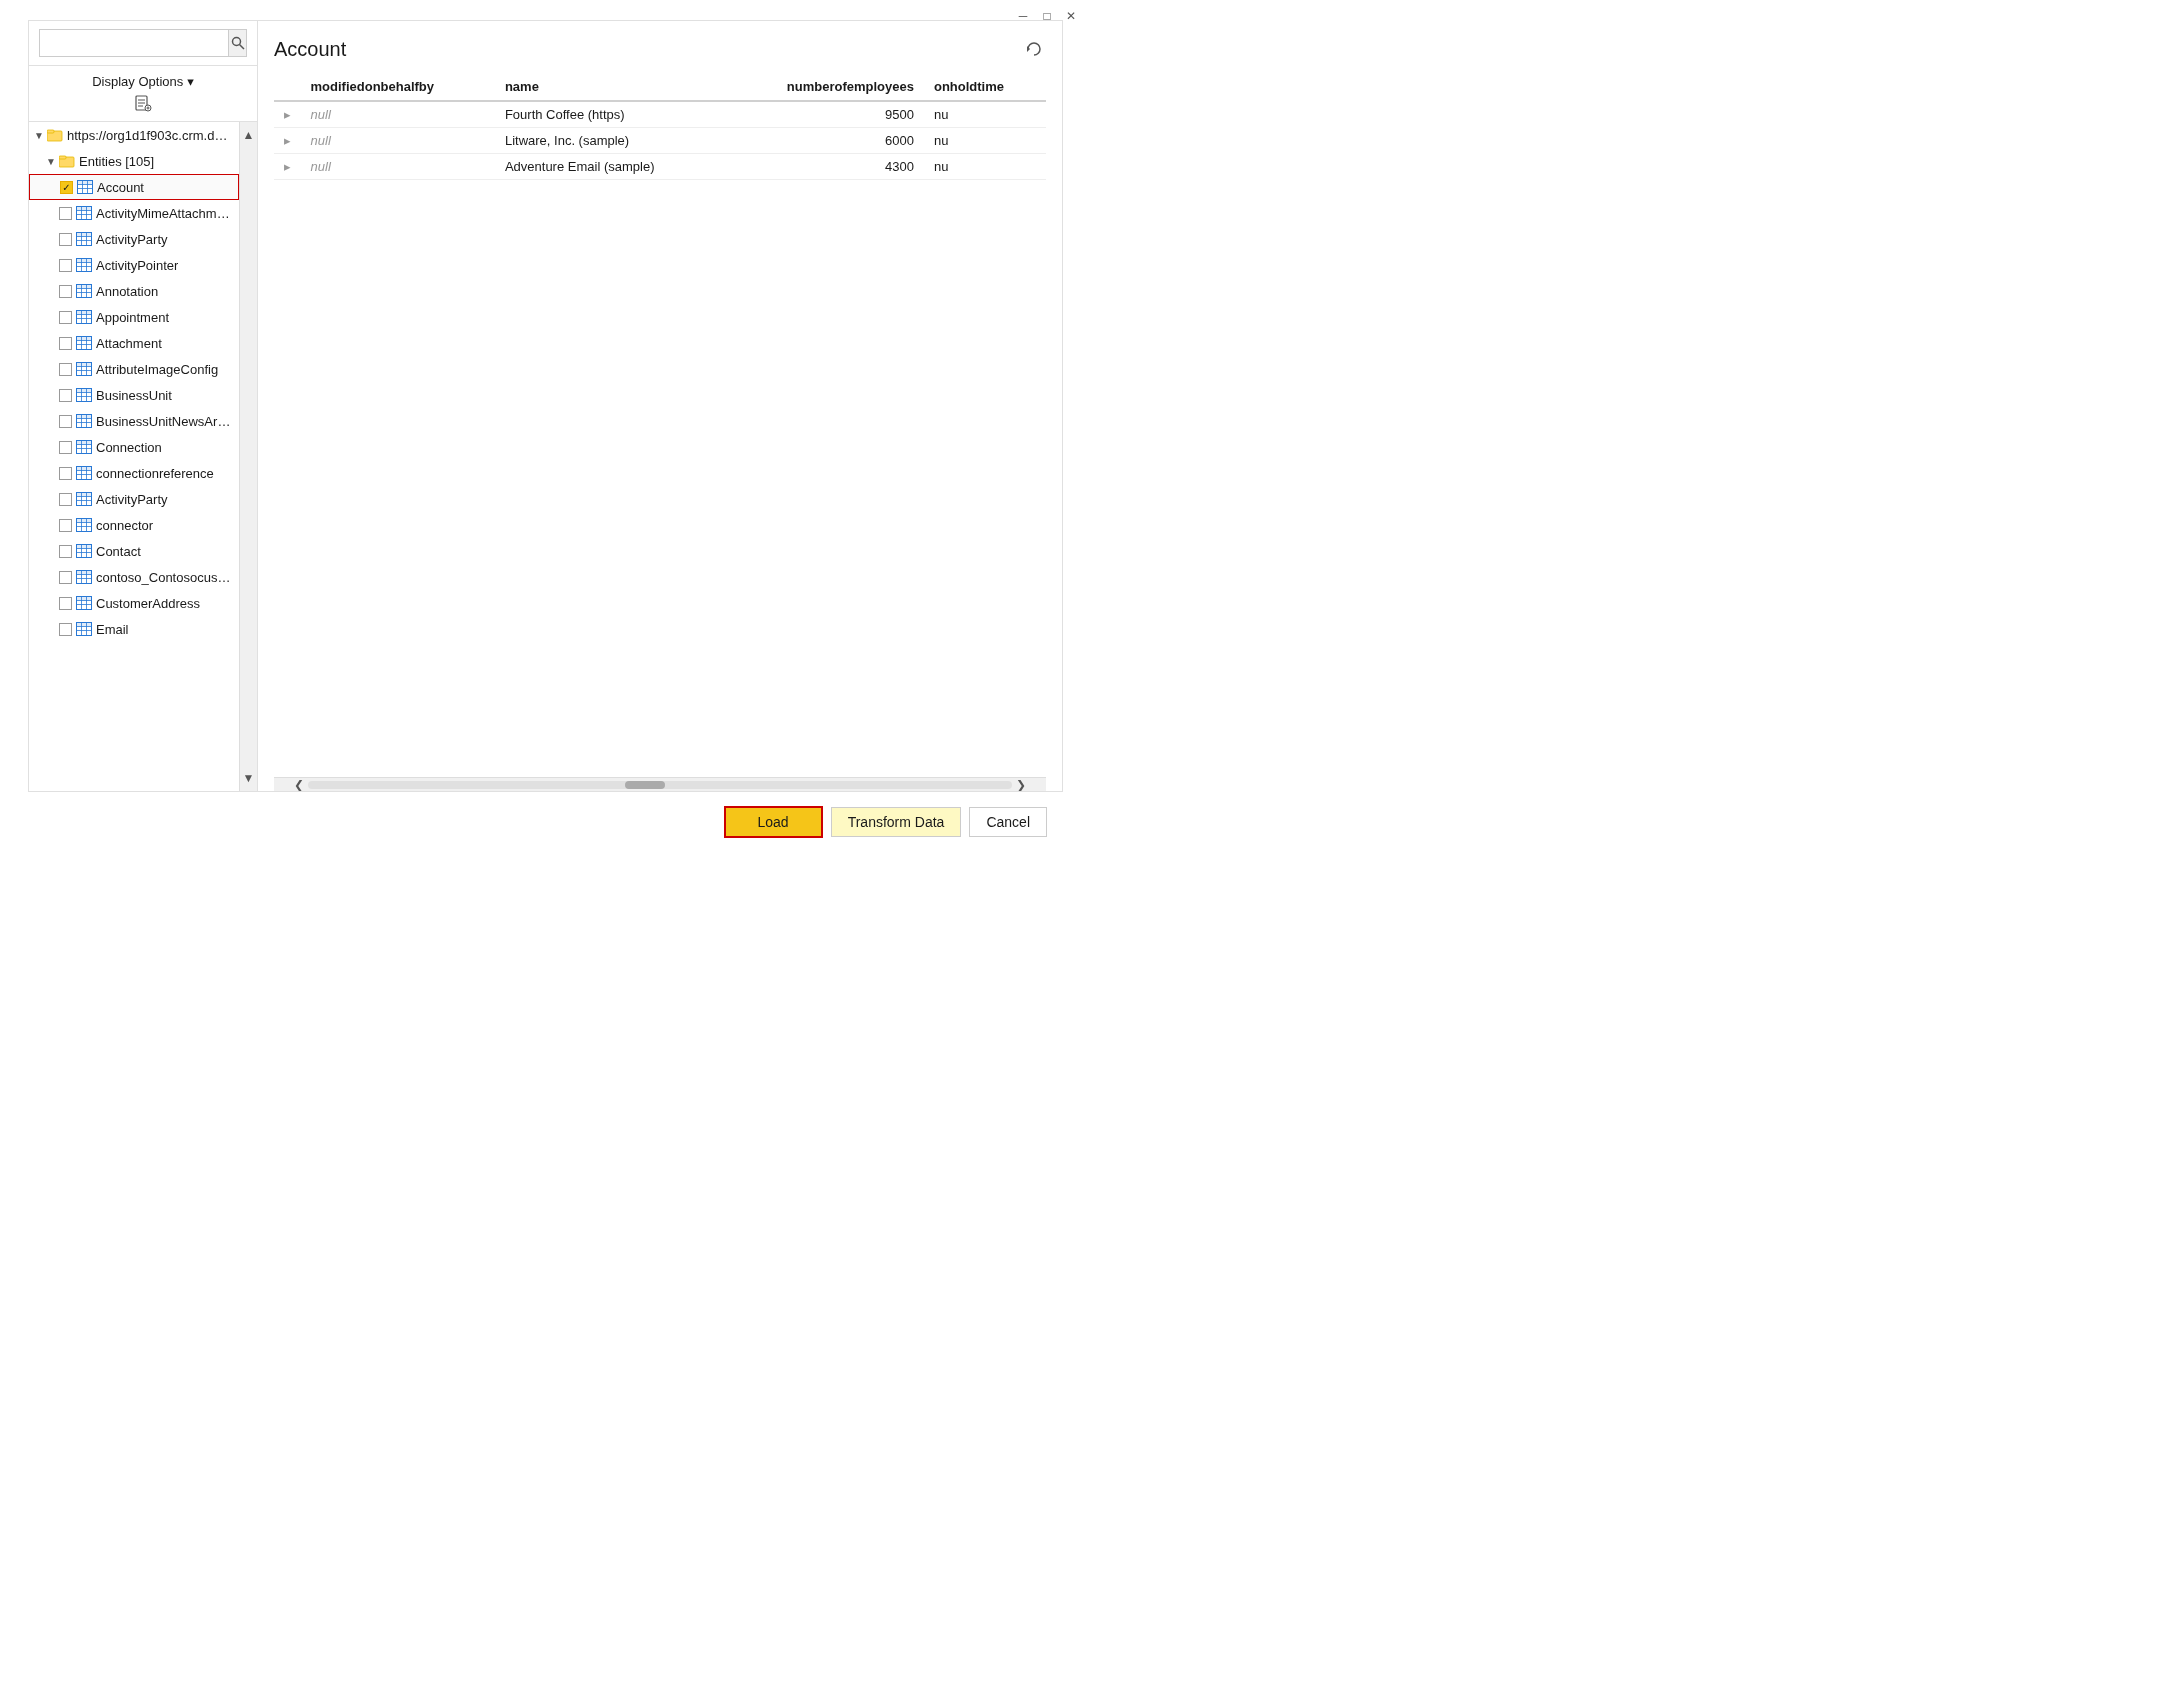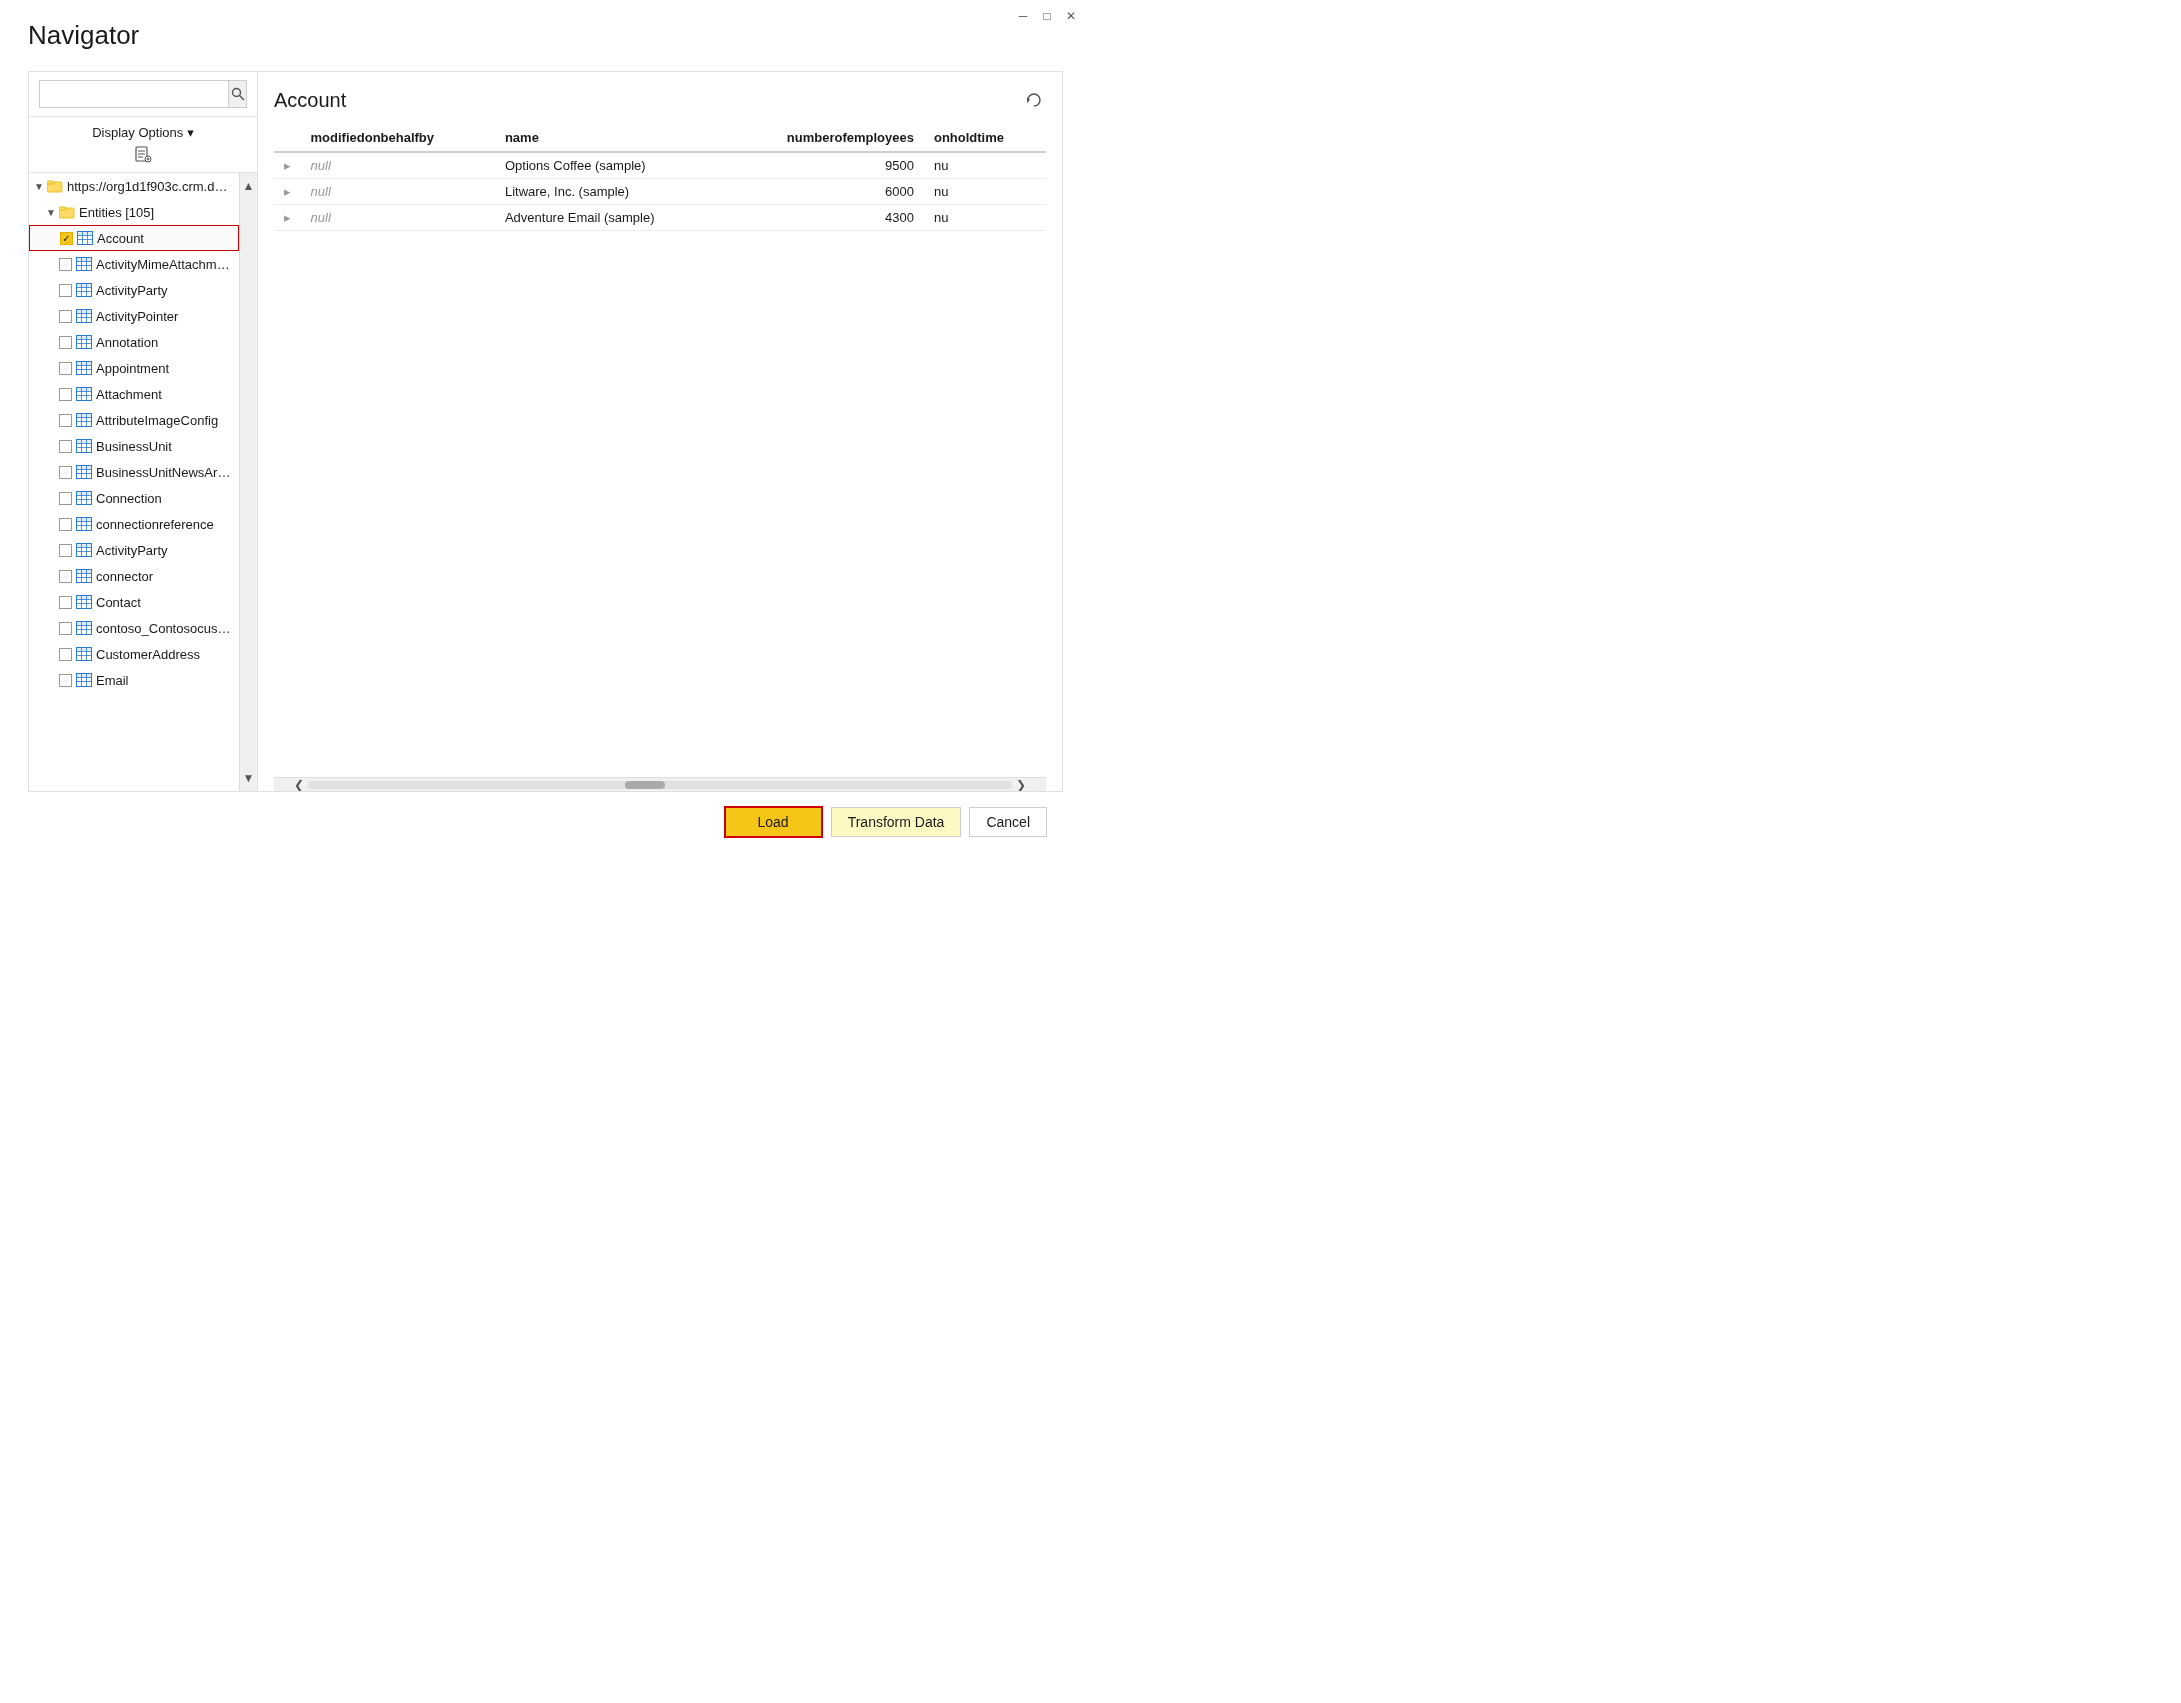--- a/index.html
+++ b/index.html
@@ -415,21 +415,20 @@
 </head>
 <body>
 
 <div class="window-controls">
   <div class="window-btn">─</div>
   <div class="window-btn">□</div>
   <div class="window-btn">✕</div>
 </div>
 
 <div class="main-container">
-  <h1 class="page-title">Navigator</h1>
 
   <div class="content-area">
 
     <div class="left-panel">
 
       <div class="search-area">
         <input class="search-input" type="text" placeholder="" style="">
         <div class="search-btn">
           <svg width="14" height="14" viewBox="0 0 14 14">
             <circle cx="5.5" cy="5.5" r="4" fill="none" stroke="#555" stroke-width="1.5"></circle>
@@ -747,21 +746,21 @@
               <th>modifiedonbehalfby</th>
               <th>name</th>
               <th class="right-align">numberofemployees</th>
               <th>onholdtime</th>
             </tr>
           </thead>
           <tbody>
             <tr>
               <td class="col-indicator">▸</td>
               <td style="color:#999;font-style:italic;">null</td>
-              <td>Options Coffee (sample)</td>
+              <td>Fourth Coffee (https)</td>
               <td class="right-align">9500</td>
               <td>nu</td>
             </tr>
             <tr>
               <td class="col-indicator">▸</td>
               <td style="color:#999;font-style:italic;">null</td>
               <td>Litware, Inc. (sample)</td>
               <td class="right-align">6000</td>
               <td>nu</td>
             </tr>

